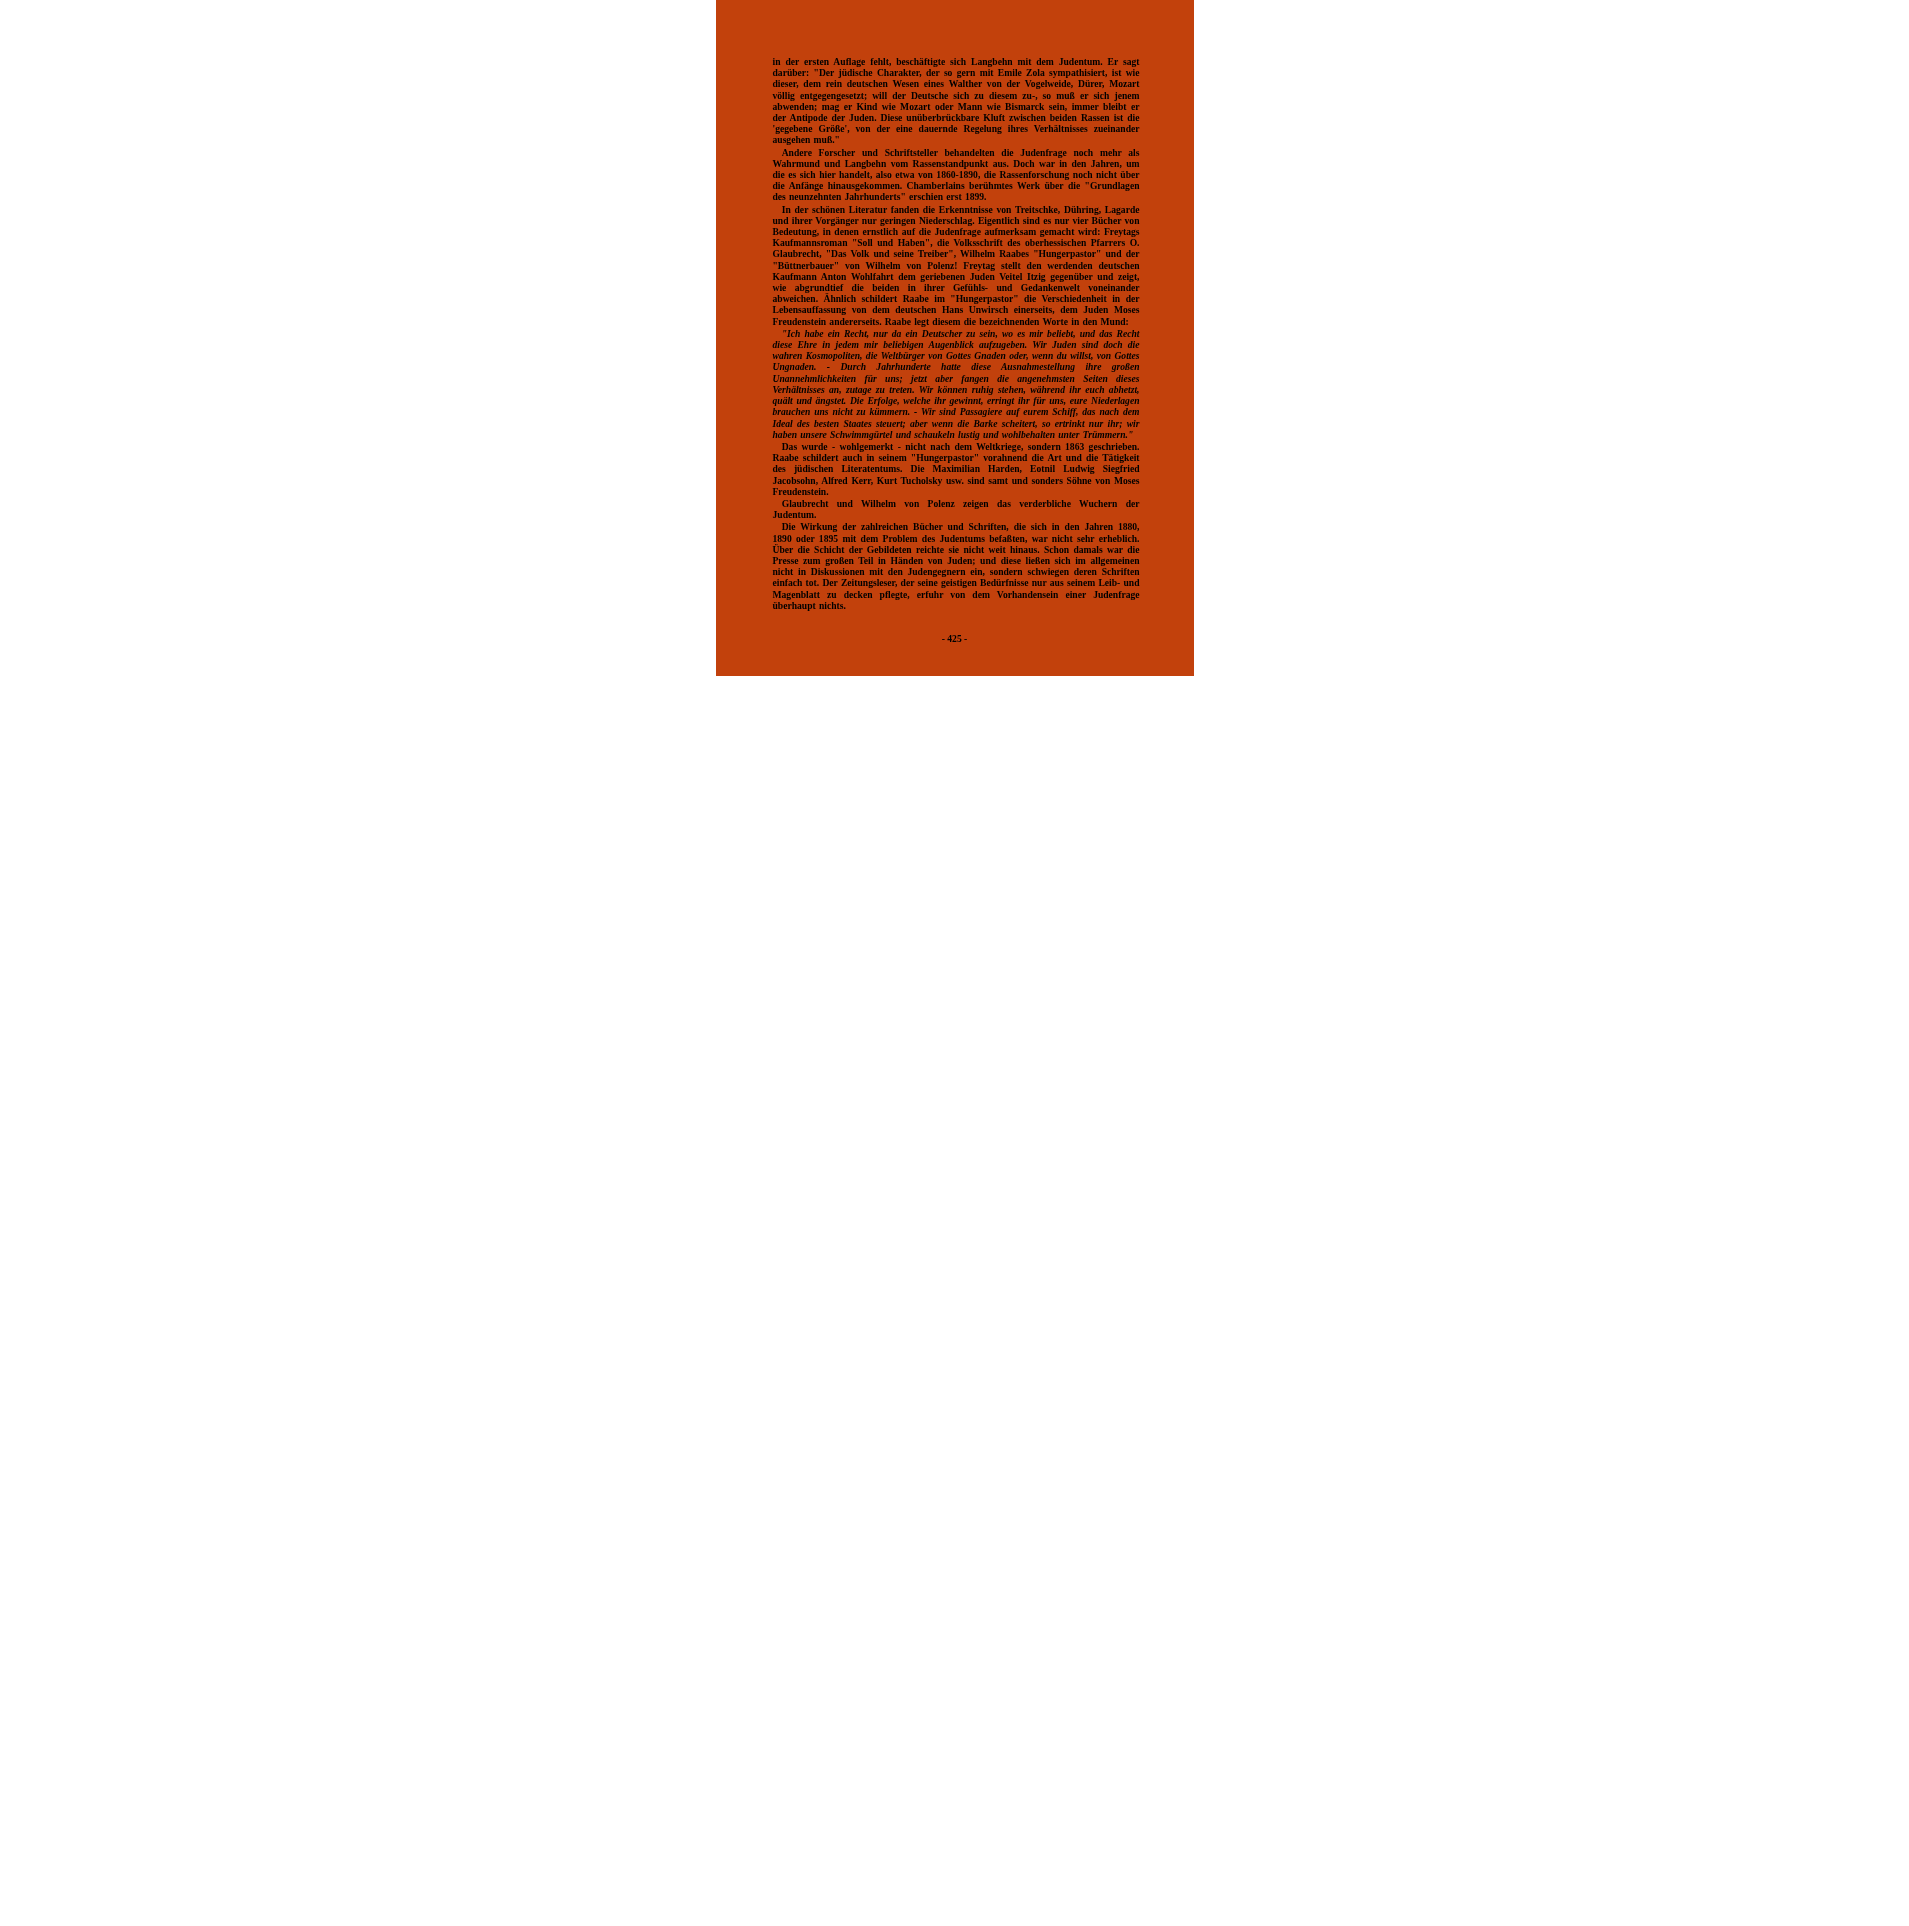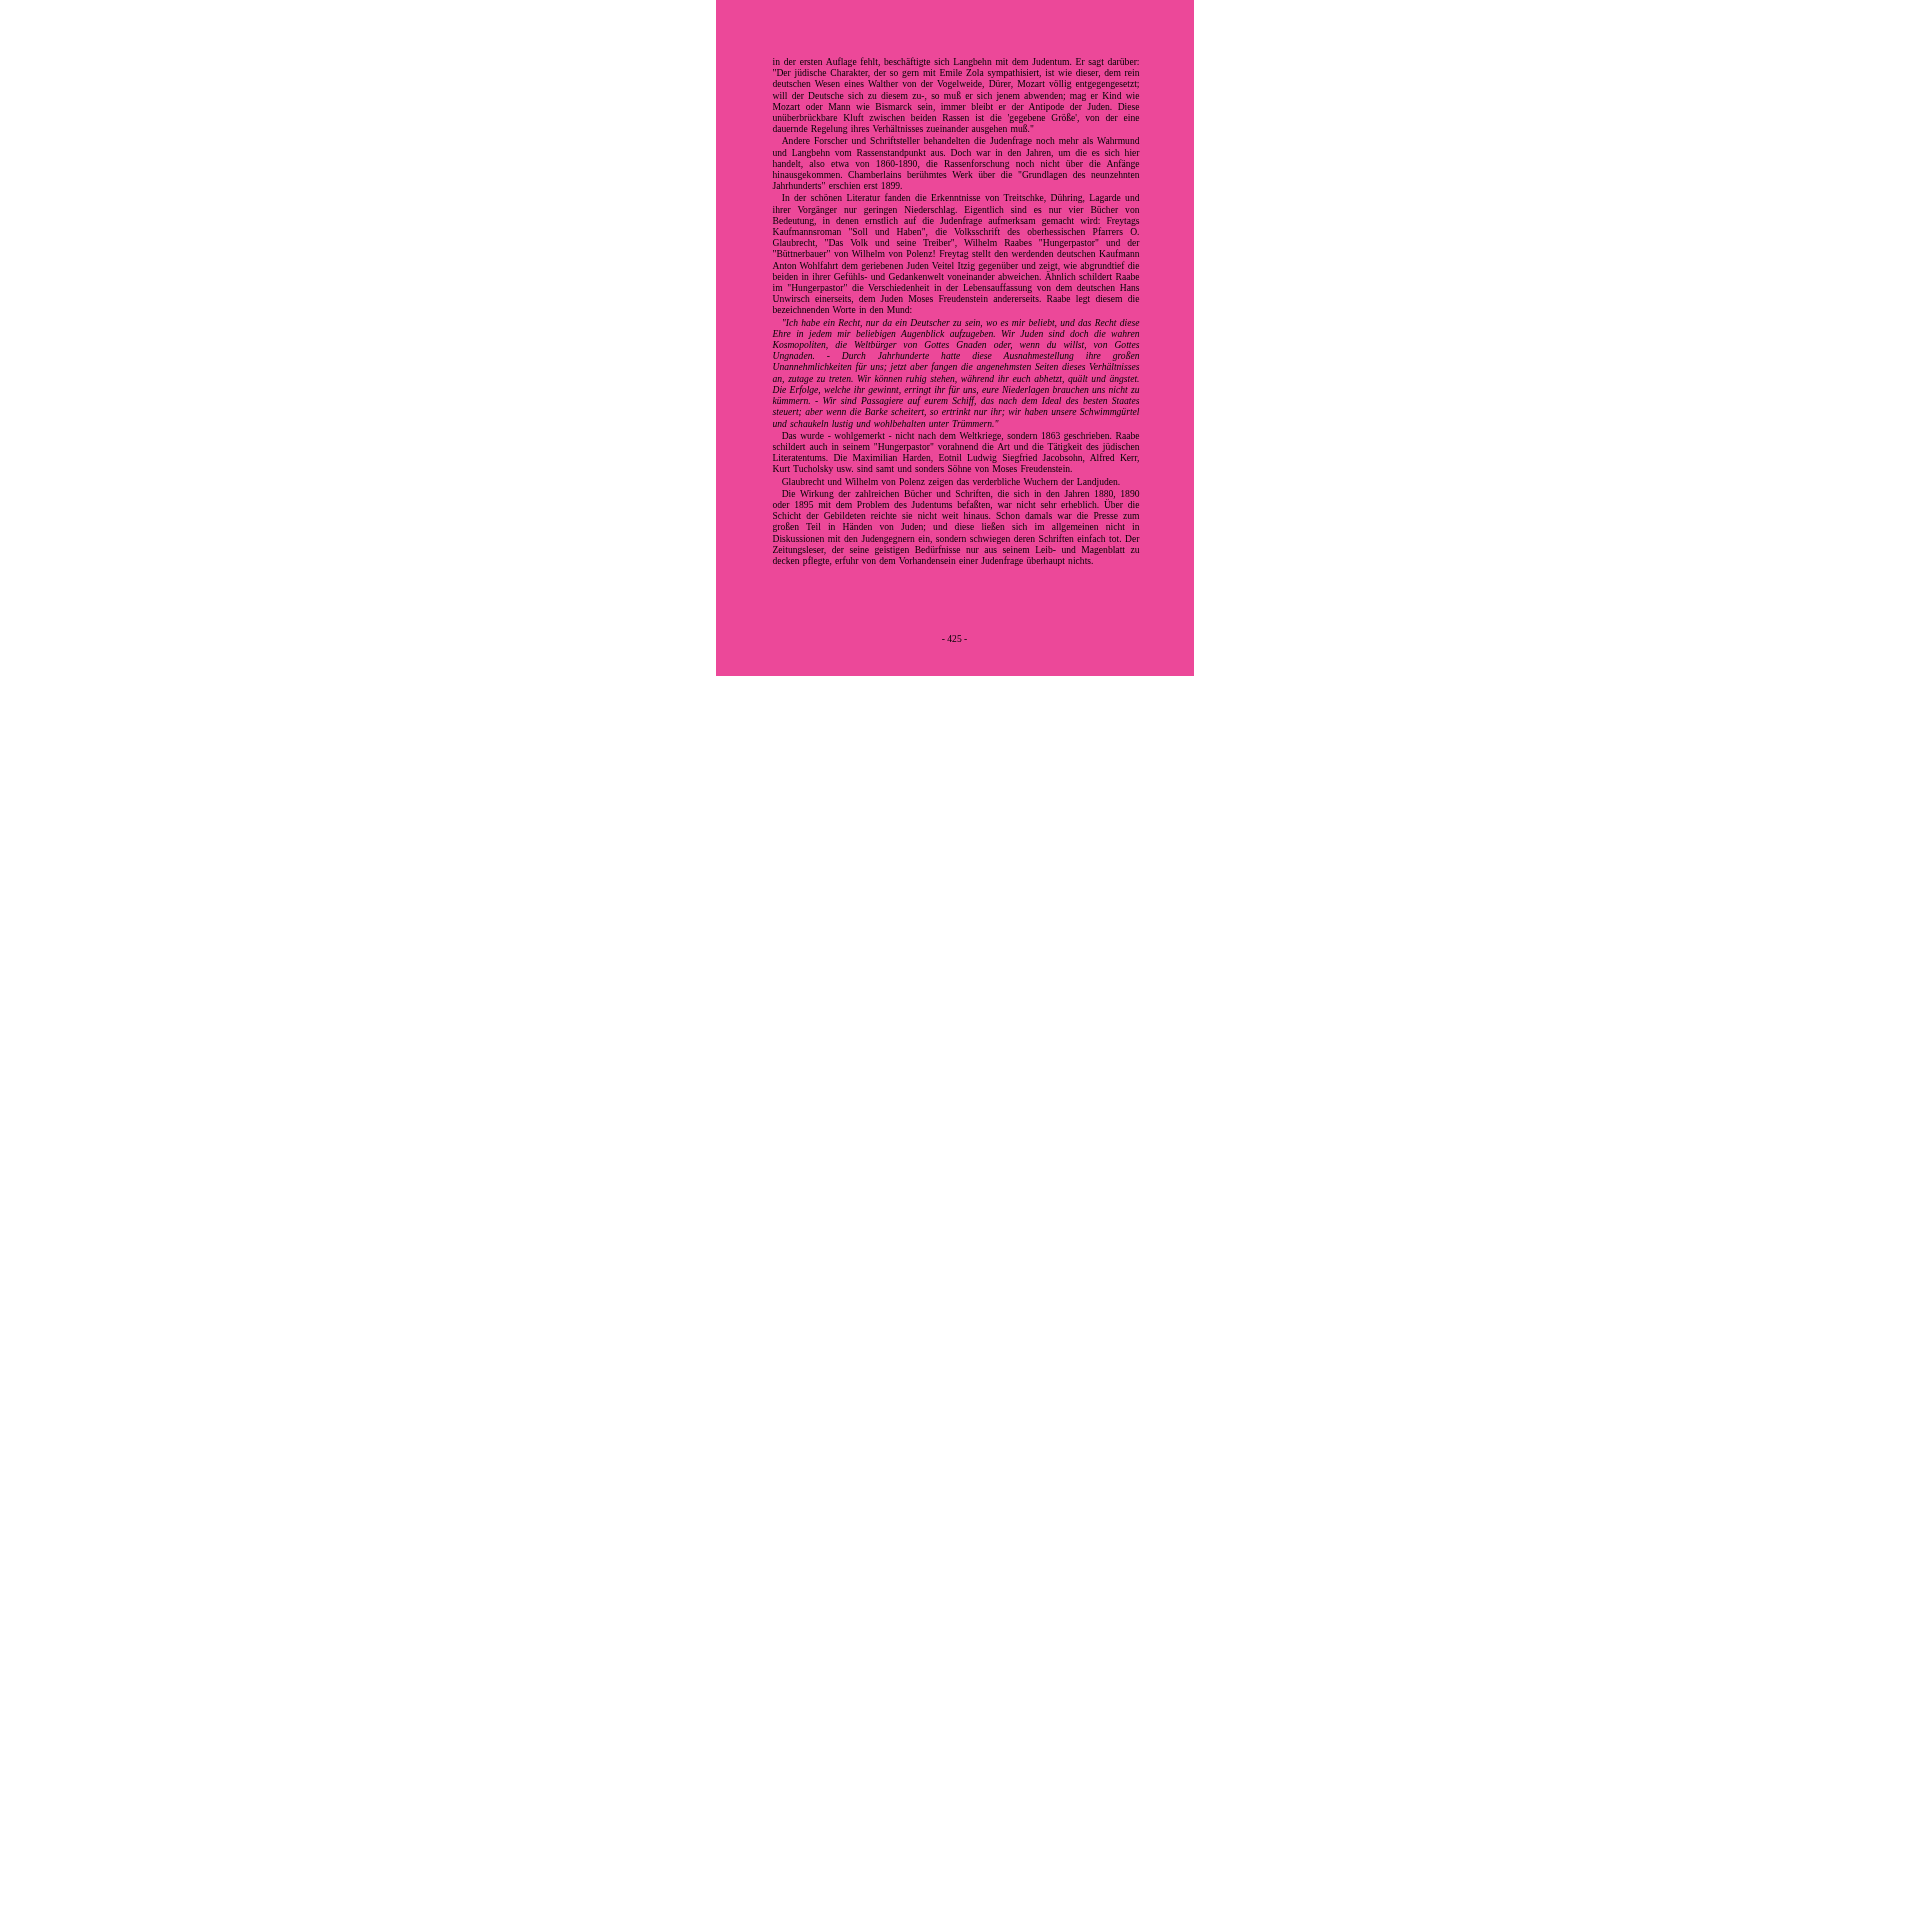--- a/index.html
+++ b/index.html
@@ -4,24 +4,25 @@
 <style>
   html, body {
     margin: 0;
     padding: 0;
     background: #ffffff;
   }
   .page {
     position: relative;
     width: 478px;
     height: 676px;
-    background: #ec4899;
+    background: #c2410c;
     margin: 0 auto;
     overflow: hidden;
     color: #000000;
+    font-weight: bold;
   }
   .text-block {
     position: absolute;
     left: 57px;
     top: 56px;
     width: 367px;
   }
   .text-block p {
     font-family: "Liberation Serif", "DejaVu Serif", serif;
     font-size: 9.6px;
@@ -54,18 +55,18 @@
 </head>
 <body>
 
 <div class="page">
   <div class="text-block">
     <p>in der ersten Auflage fehlt, beschäftigte sich Langbehn mit dem Judentum. Er sagt darüber: "Der jüdische Charakter, der so gern mit Emile Zola sympathisiert, ist wie dieser, dem rein deutschen Wesen eines Walther von der Vogelweide, Dürer, Mozart völlig entgegengesetzt; will der Deutsche sich zu diesem zu-, so muß er sich jenem abwenden; mag er Kind wie Mozart oder Mann wie Bismarck sein, immer bleibt er der Antipode der Juden. Diese unüberbrückbare Kluft zwischen beiden Rassen ist die 'gegebene Größe', von der eine dauernde Regelung ihres Verhältnisses zueinander ausgehen muß."</p>
     <p class="indent">Andere Forscher und Schriftsteller behandelten die Judenfrage noch mehr als Wahrmund und Langbehn vom Rassenstandpunkt aus. Doch war in den Jahren, um die es sich hier handelt, also etwa von 1860-1890, die Rassenforschung noch nicht über die Anfänge hinausgekommen. Chamberlains berühmtes Werk über die "Grundlagen des neunzehnten Jahrhunderts" erschien erst 1899.</p>
     <p class="indent">In der schönen Literatur fanden die Erkenntnisse von Treitschke, Dühring, Lagarde und ihrer Vorgänger nur geringen Niederschlag. Eigentlich sind es nur vier Bücher von Bedeutung, in denen ernstlich auf die Judenfrage aufmerksam gemacht wird: Freytags Kaufmannsroman "Soll und Haben", die Volksschrift des oberhessischen Pfarrers O. Glaubrecht, "Das Volk und seine Treiber", Wilhelm Raabes "Hungerpastor" und der "Büttnerbauer" von Wilhelm von Polenz! Freytag stellt den werdenden deutschen Kaufmann Anton Wohlfahrt dem geriebenen Juden Veitel Itzig gegenüber und zeigt, wie abgrundtief die beiden in ihrer Gefühls- und Gedankenwelt voneinander abweichen. Ähnlich schildert Raabe im "Hungerpastor" die Verschiedenheit in der Lebensauffassung von dem deutschen Hans Unwirsch einerseits, dem Juden Moses Freudenstein andererseits. Raabe legt diesem die bezeichnenden Worte in den Mund:</p>
     <p class="indent italic-quote">"Ich habe ein Recht, nur da ein Deutscher zu sein, wo es mir beliebt, und das Recht diese Ehre in jedem mir beliebigen Augenblick aufzugeben. Wir Juden sind doch die wahren Kosmopoliten, die Weltbürger von Gottes Gnaden oder, wenn du willst, von Gottes Ungnaden. - Durch Jahrhunderte hatte diese Ausnahmestellung ihre großen Unannehmlichkeiten für uns; jetzt aber fangen die angenehmsten Seiten dieses Verhältnisses an, zutage zu treten. Wir können ruhig stehen, während ihr euch abhetzt, quält und ängstet. Die Erfolge, welche ihr gewinnt, erringt ihr für uns, eure Niederlagen brauchen uns nicht zu kümmern. - Wir sind Passagiere auf eurem Schiff, das nach dem Ideal des besten Staates steuert; aber wenn die Barke scheitert, so ertrinkt nur ihr; wir haben unsere Schwimmgürtel und schaukeln lustig und wohlbehalten unter Trümmern."</p>
     <p class="indent">Das wurde - wohlgemerkt - nicht nach dem Weltkriege, sondern 1863 geschrieben. Raabe schildert auch in seinem "Hungerpastor" vorahnend die Art und die Tätigkeit des jüdischen Literatentums. Die Maximilian Harden, Eotnil Ludwig Siegfried Jacobsohn, Alfred Kerr, Kurt Tucholsky usw. sind samt und sonders Söhne von Moses Freudenstein.</p>
-    <p class="indent">Glaubrecht und Wilhelm von Polenz zeigen das verderbliche Wuchern der Landjuden.</p>
+    <p class="indent">Glaubrecht und Wilhelm von Polenz zeigen das verderbliche Wuchern der Judentum.</p>
     <p class="indent">Die Wirkung der zahlreichen Bücher und Schriften, die sich in den Jahren 1880, 1890 oder 1895 mit dem Problem des Judentums befaßten, war nicht sehr erheblich. Über die Schicht der Gebildeten reichte sie nicht weit hinaus. Schon damals war die Presse zum großen Teil in Händen von Juden; und diese ließen sich im allgemeinen nicht in Diskussionen mit den Judengegnern ein, sondern schwiegen deren Schriften einfach tot. Der Zeitungsleser, der seine geistigen Bedürfnisse nur aus seinem Leib- und Magenblatt zu decken pflegte, erfuhr von dem Vorhandensein einer Judenfrage überhaupt nichts.</p>
   </div>
   <div class="page-number">- 425 -</div>
 </div>
 
 
 </body></html>

